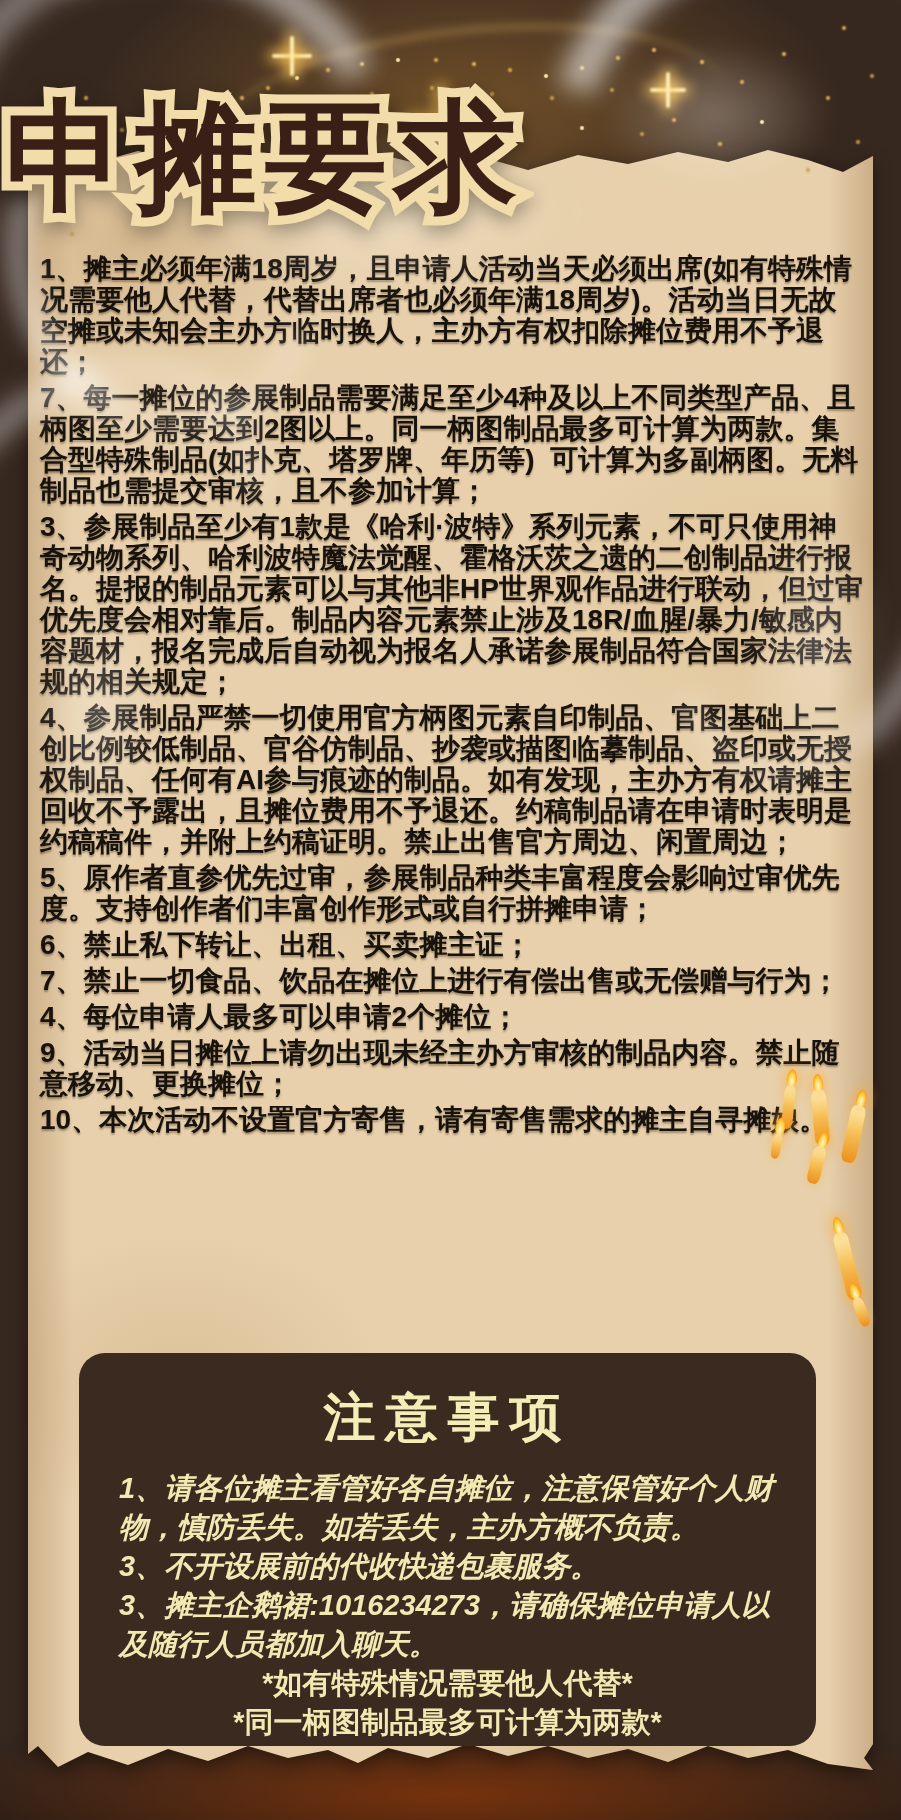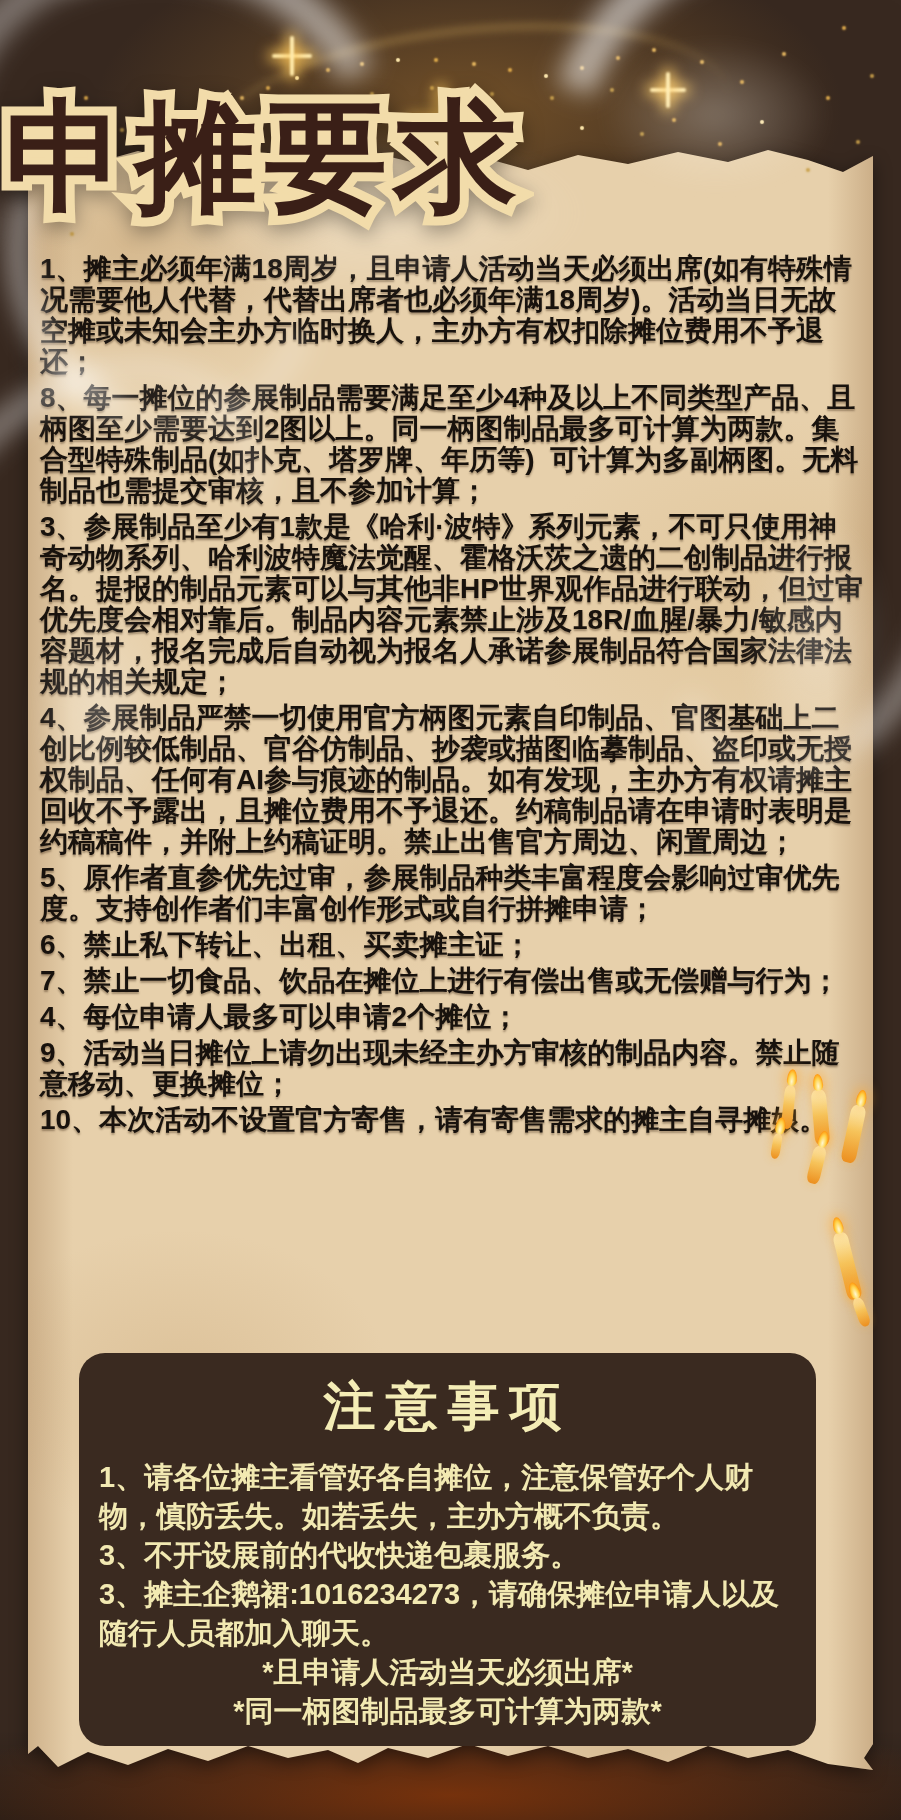--- a/index.html
+++ b/index.html
@@ -49,24 +49,24 @@
     position:absolute;left:40px;top:253px;width:824px;z-index:2;
     color:#18120d;font-weight:bold;font-size:28px;line-height:31px;
     text-shadow:0 2px 2px rgba(50,30,10,.38);
   }
   .rule{margin:0 0 5px 0;white-space:pre-wrap;}
   .notice{
     position:absolute;left:79px;top:1353px;width:737px;height:393px;z-index:2;
     background:#3a2a20;border-radius:26px;color:#f2e9b2;box-sizing:border-box;
   }
   .notice h2{
-    margin:19px 0 16px;text-align:center;font-size:52px;letter-spacing:10px;
+    margin:30px 0 16px;text-align:center;font-size:52px;letter-spacing:10px;
     color:#f4edb6;font-weight:bold;
   }
-  .nitem{margin:0 20px;font-size:29px;line-height:39px;font-weight:bold;}
+  .nitem{margin:0 40px;font-size:29px;line-height:39px;font-weight:bold;font-style:italic;}
   .foot{margin:0;text-align:center;font-size:29px;line-height:39px;font-weight:bold;}
   
   .wisp{position:absolute;border-radius:50%;border:28px solid transparent;filter:blur(12px);z-index:5;pointer-events:none;}
   .s1{left:-70px;top:-60px;width:400px;height:360px;border-width:36px;border-top-color:rgba(255,255,255,.50);border-left-color:rgba(255,255,255,.34);transform:rotate(18deg);}
   .s2{left:10px;top:90px;width:260px;height:300px;border-width:24px;border-left-color:rgba(255,255,255,.44);border-bottom-color:rgba(255,255,255,.20);transform:rotate(-24deg);}
   .s3{left:-95px;top:330px;width:280px;height:430px;border-width:26px;border-left-color:rgba(255,255,255,.38);border-top-color:rgba(255,255,255,.20);transform:rotate(38deg);}
   .s4{left:540px;top:-85px;width:430px;height:400px;border-width:38px;border-top-color:rgba(255,255,255,.55);border-right-color:rgba(255,255,255,.40);transform:rotate(-26deg);}
   .s5{left:665px;top:260px;width:260px;height:480px;border-width:26px;border-right-color:rgba(255,255,255,.40);border-bottom-color:rgba(255,255,255,.18);transform:rotate(14deg);}
   .haze{position:absolute;background:radial-gradient(closest-side, rgba(255,255,255,.55), rgba(255,255,255,0));filter:blur(9px);border-radius:50%;z-index:5;pointer-events:none;}
   .h1{left:170px;top:128px;width:420px;height:170px;opacity:.42;}
@@ -149,33 +149,33 @@
   <div class="candle c3"></div>
   <div class="candle c4"></div>
   <div class="candle c5"></div>
   <div class="candle c6"></div>
   <div class="candle c7"></div>
 
   <h1 class="title">申摊要求</h1>
 
   <div class="rules">
     <p class="rule">1、摊主必须年满18周岁，且申请人活动当天必须出席(如有特殊情况需要他人代替，代替出席者也必须年满18周岁)。活动当日无故空摊或未知会主办方临时换人，主办方有权扣除摊位费用不予退还；</p>
-    <p class="rule">8、每一摊位的参展制品需要满足至少4种及以上不同类型产品、且柄图至少需要达到2图以上。同一柄图制品最多可计算为两款。集合型特殊制品(如扑克、塔罗牌、年历等)  可计算为多副柄图。无料制品也需提交审核，且不参加计算；</p>
+    <p class="rule">7、每一摊位的参展制品需要满足至少4种及以上不同类型产品、且柄图至少需要达到2图以上。同一柄图制品最多可计算为两款。集合型特殊制品(如扑克、塔罗牌、年历等)  可计算为多副柄图。无料制品也需提交审核，且不参加计算；</p>
     <p class="rule">3、参展制品至少有1款是《哈利·波特》系列元素，不可只使用神奇动物系列、哈利波特魔法觉醒、霍格沃茨之遗的二创制品进行报名。提报的制品元素可以与其他非HP世界观作品进行联动，但过审优先度会相对靠后。制品内容元素禁止涉及18R/血腥/暴力/敏感内容题材，报名完成后自动视为报名人承诺参展制品符合国家法律法规的相关规定；</p>
     <p class="rule">4、参展制品严禁一切使用官方柄图元素自印制品、官图基础上二创比例较低制品、官谷仿制品、抄袭或描图临摹制品、盗印或无授权制品、任何有AI参与痕迹的制品。如有发现，主办方有权请摊主回收不予露出，且摊位费用不予退还。约稿制品请在申请时表明是约稿稿件，并附上约稿证明。禁止出售官方周边、闲置周边；</p>
     <p class="rule">5、原作者直参优先过审，参展制品种类丰富程度会影响过审优先度。支持创作者们丰富创作形式或自行拼摊申请；</p>
     <p class="rule">6、禁止私下转让、出租、买卖摊主证；</p>
     <p class="rule">7、禁止一切食品、饮品在摊位上进行有偿出售或无偿赠与行为；</p>
     <p class="rule">4、每位申请人最多可以申请2个摊位；</p>
     <p class="rule">9、活动当日摊位上请勿出现未经主办方审核的制品内容。禁止随意移动、更换摊位；</p>
     <p class="rule">10、本次活动不设置官方寄售，请有寄售需求的摊主自寻摊娘。</p>
   </div>
 
   <section class="notice">
     <h2>注意事项</h2>
     <p class="nitem">1、请各位摊主看管好各自摊位，注意保管好个人财物，慎防丢失。如若丢失，主办方概不负责。</p>
     <p class="nitem">3、不开设展前的代收快递包裹服务。</p>
     <p class="nitem">3、摊主企鹅裙:1016234273，请确保摊位申请人以及随行人员都加入聊天。</p>
-    <p class="foot">*且申请人活动当天必须出席*</p>
+    <p class="foot">*如有特殊情况需要他人代替*</p>
     <p class="foot">*同一柄图制品最多可计算为两款*</p>
   </section>
 
 </div>
 
 </body></html>

